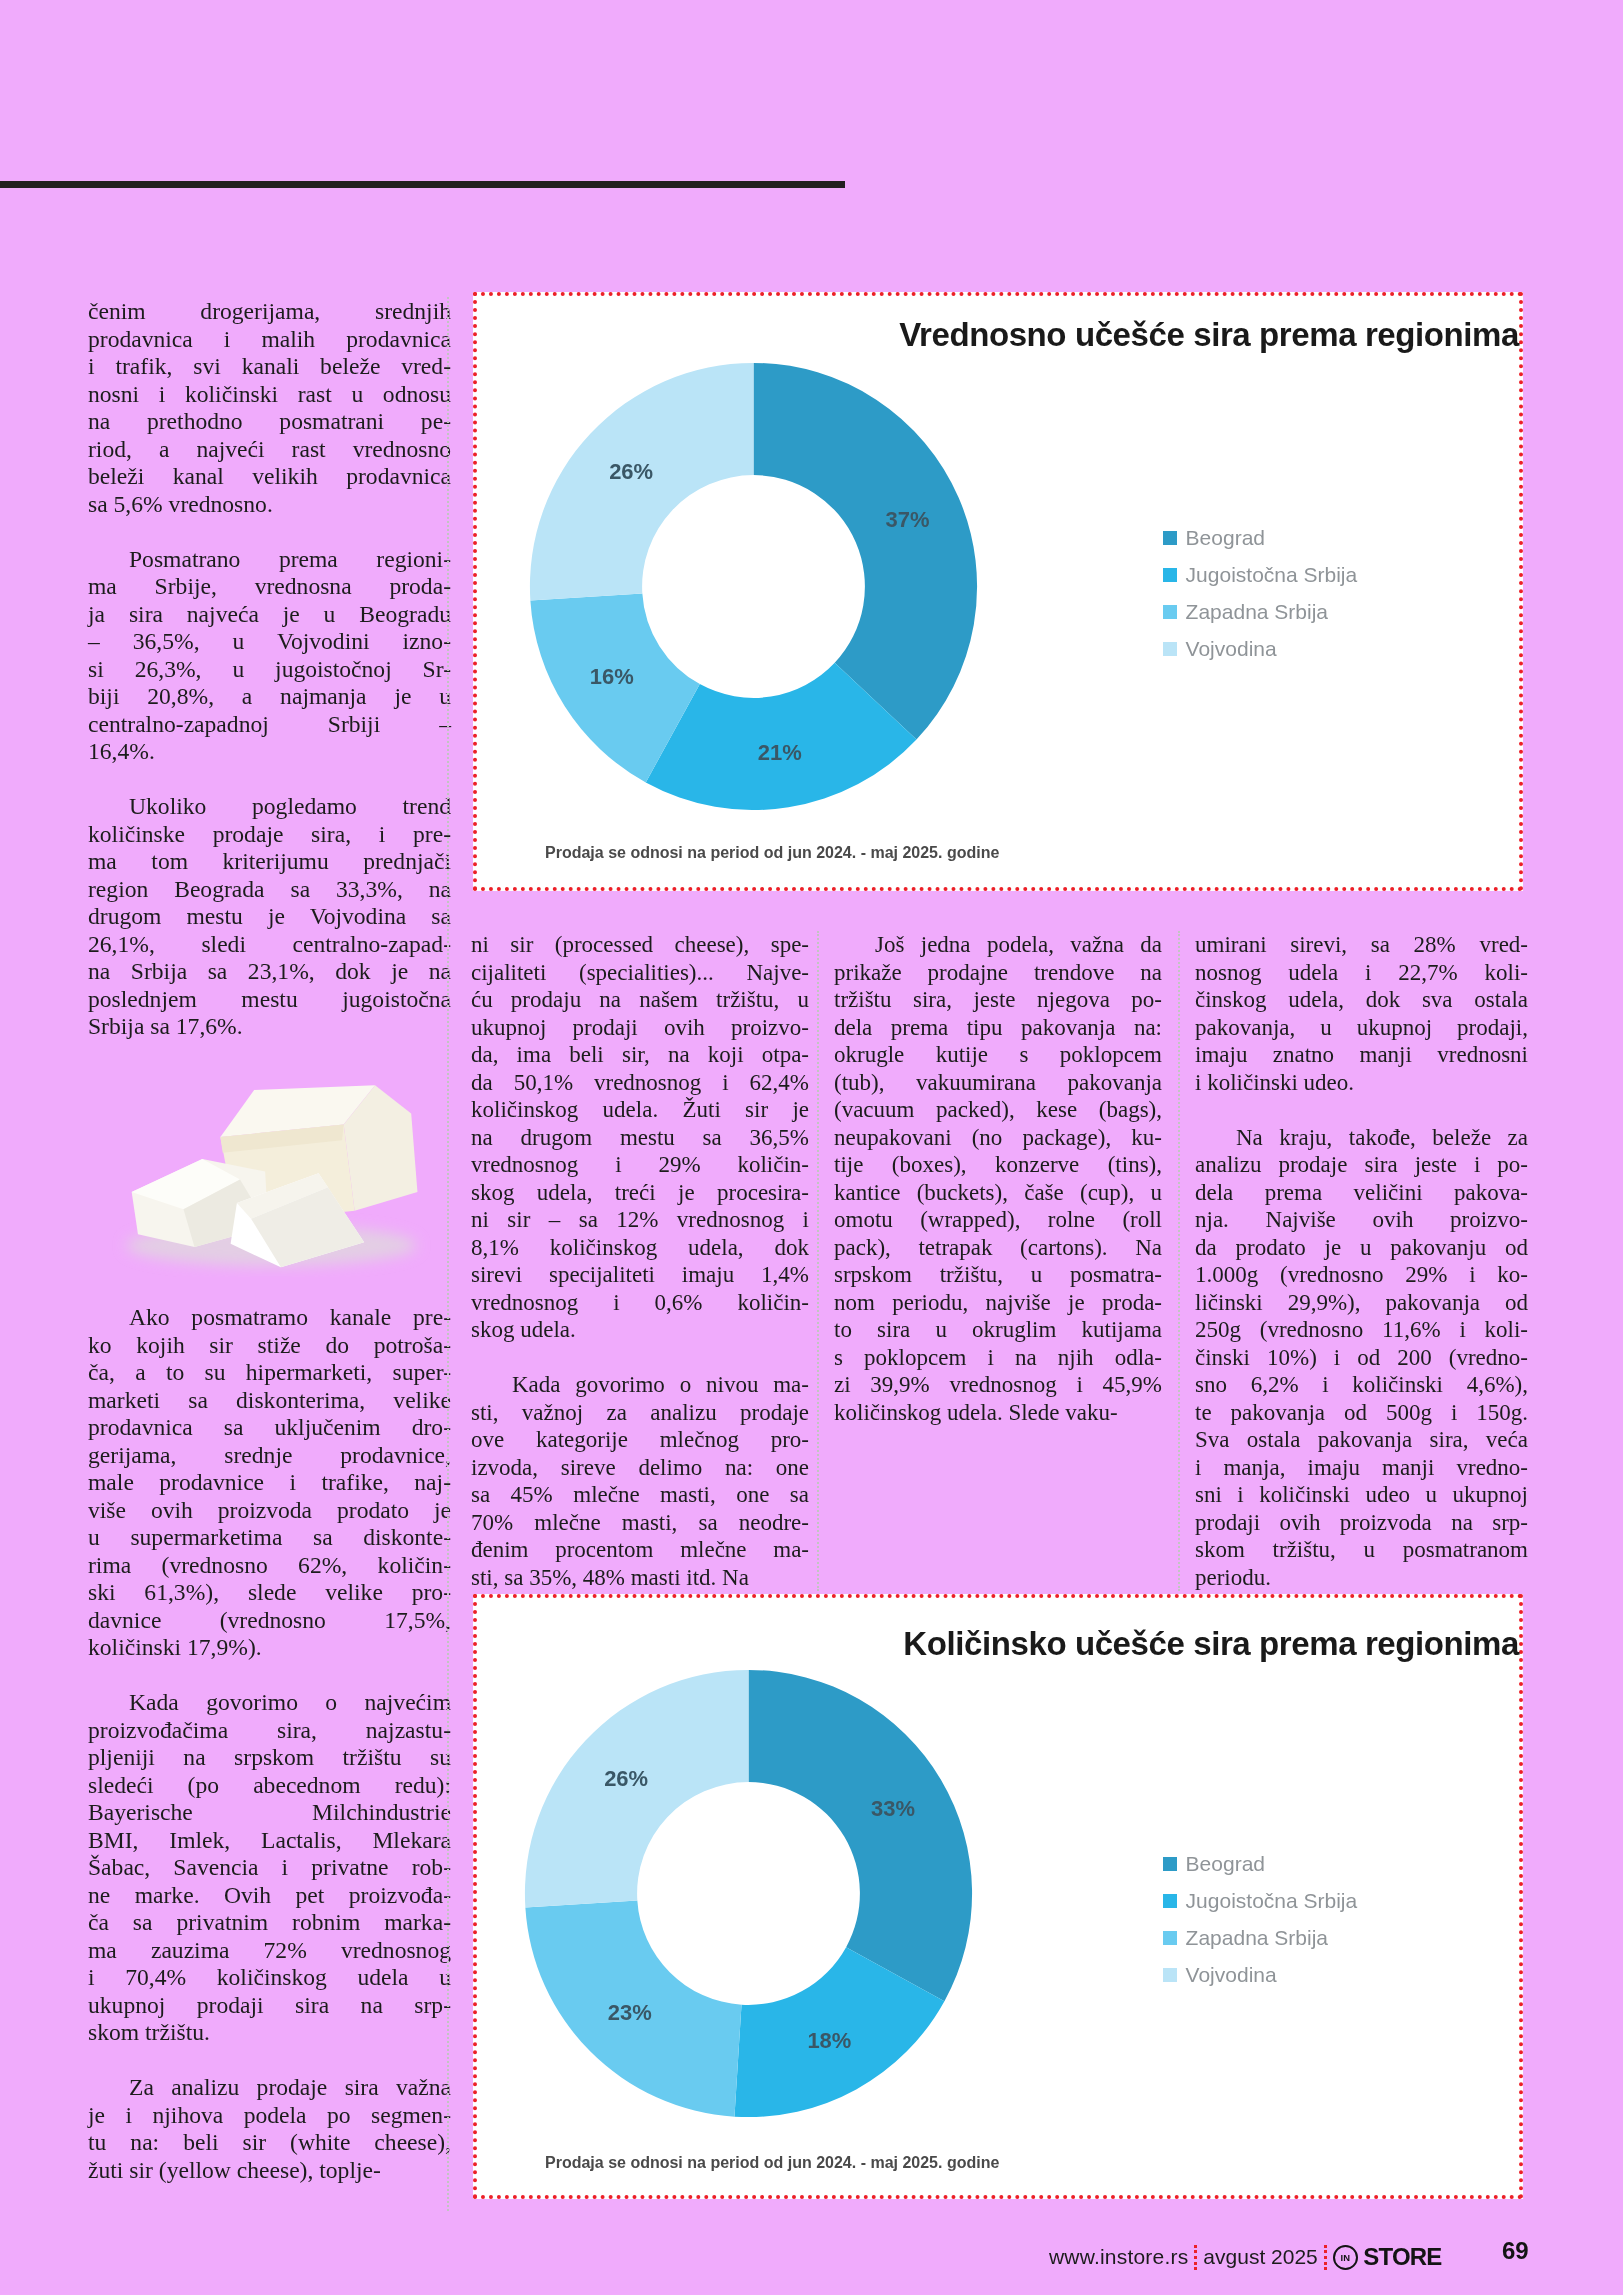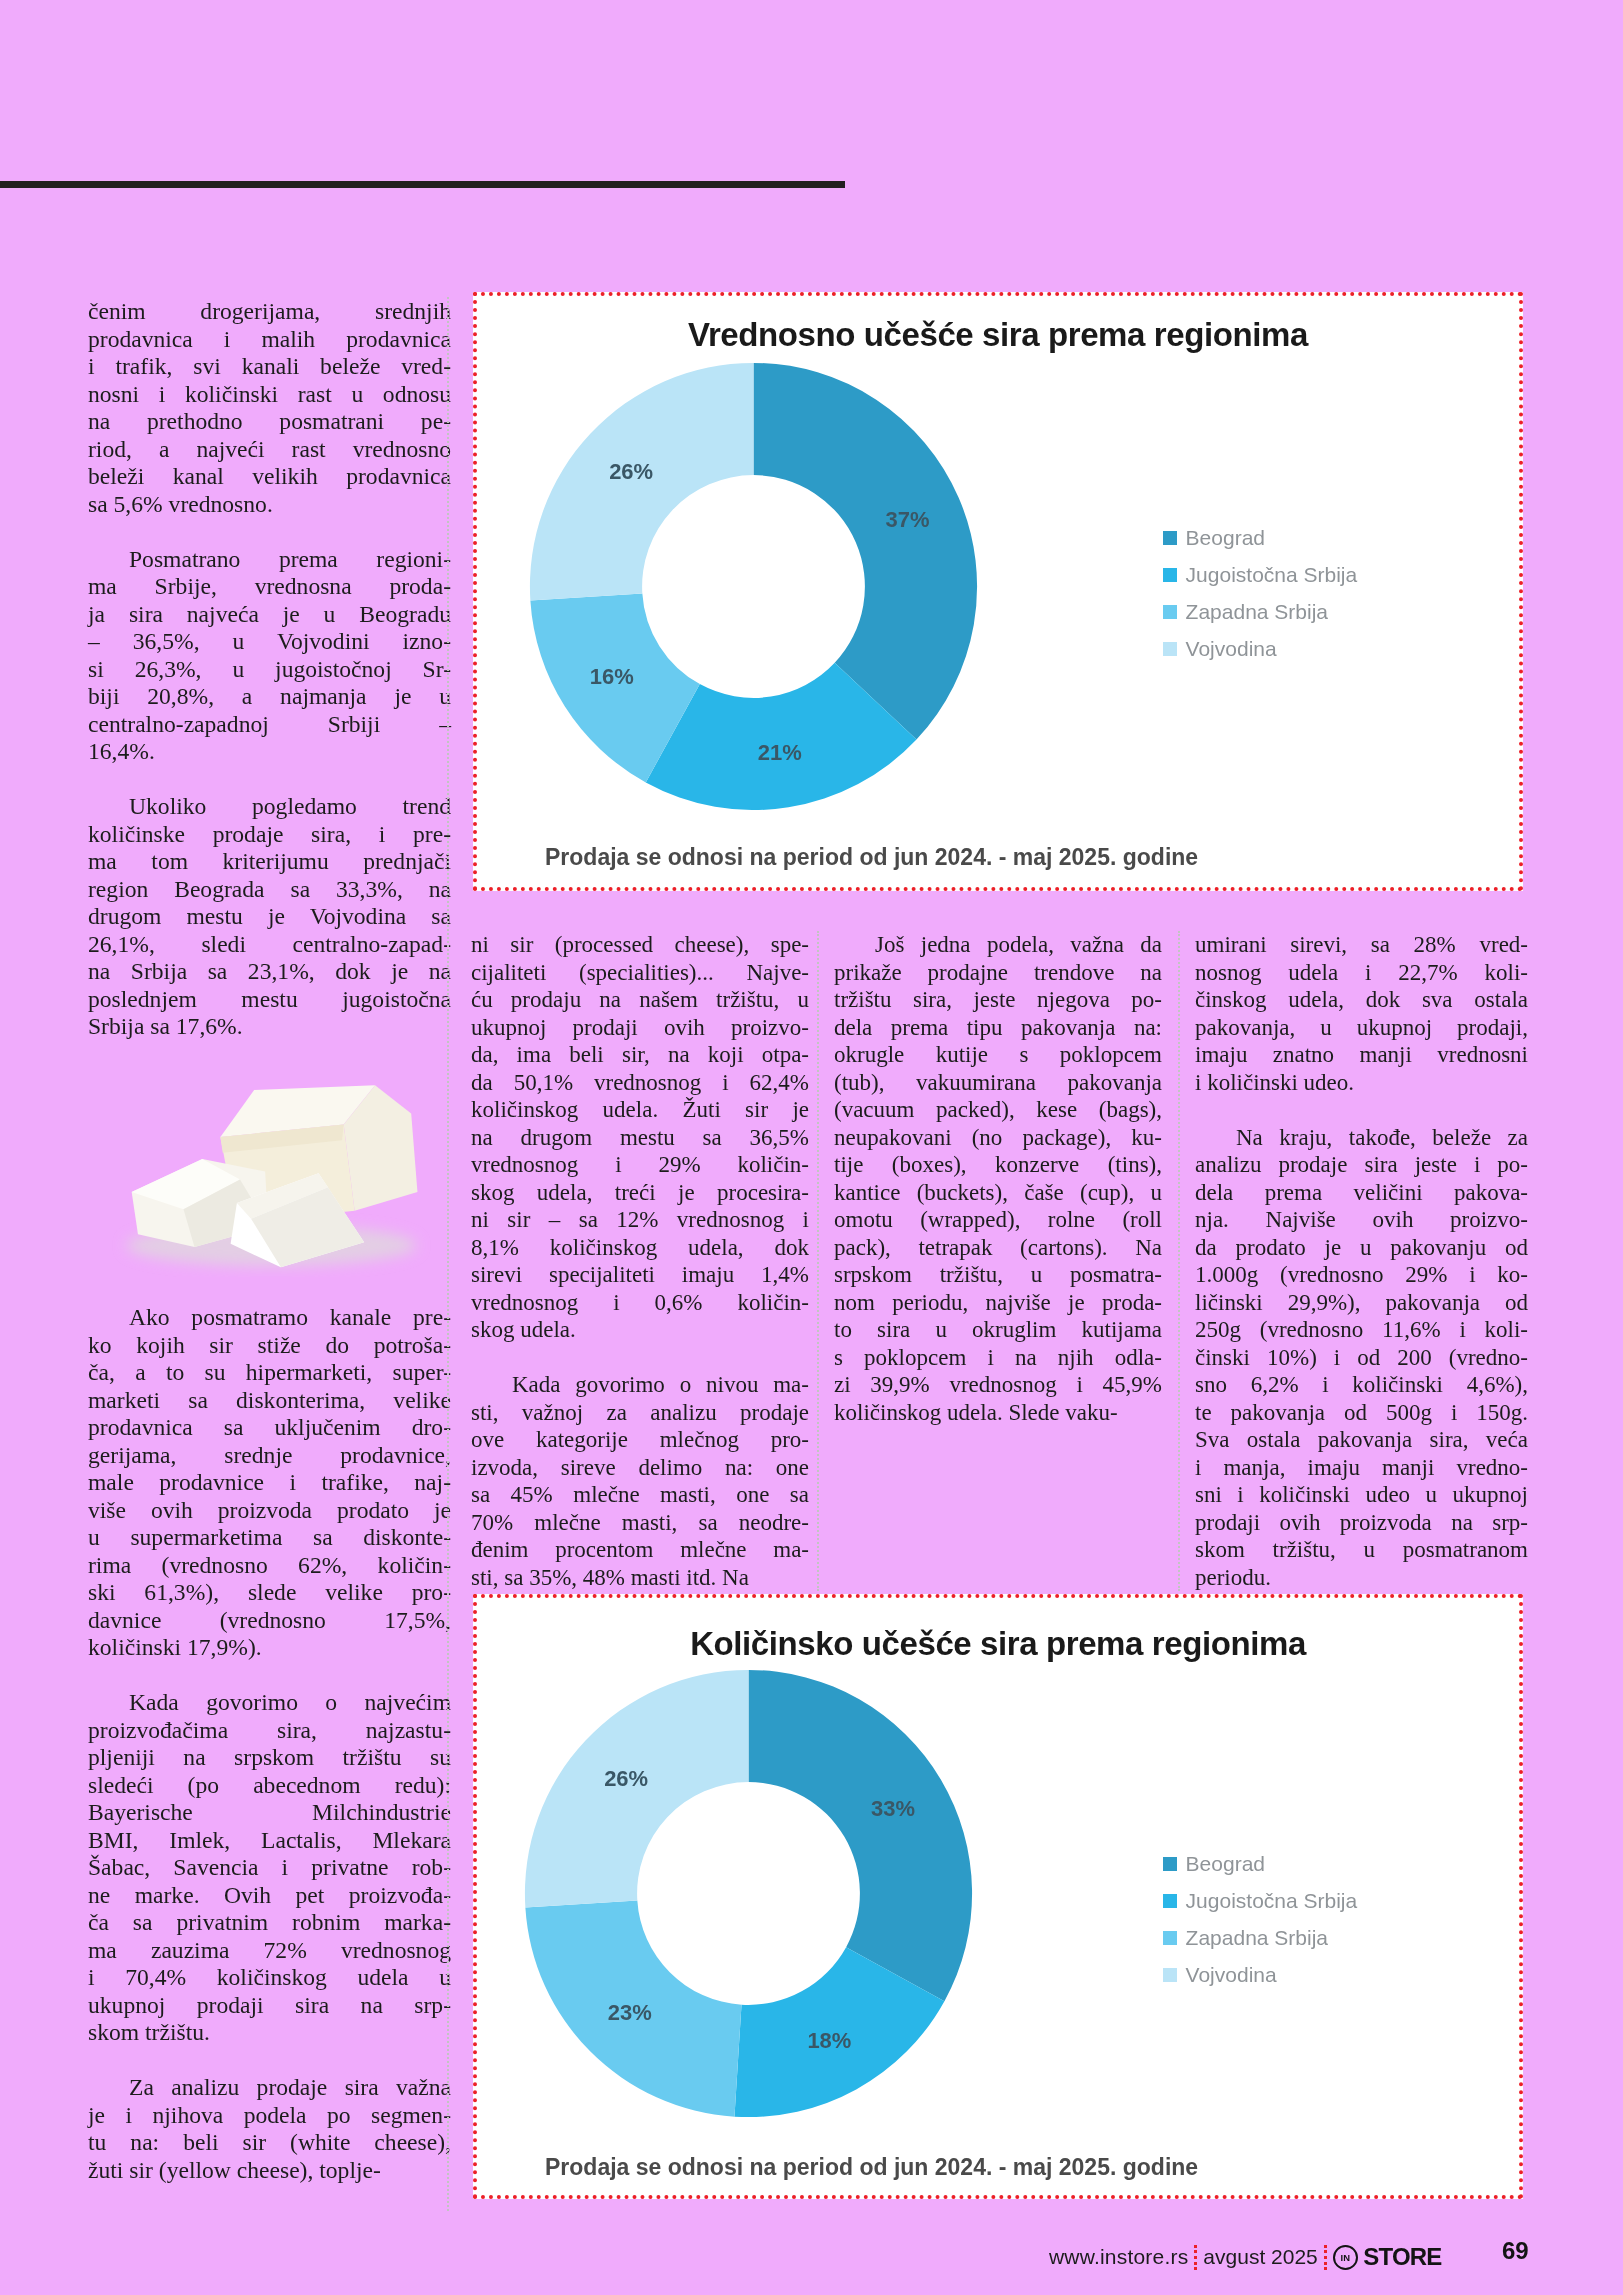--- a/index.html
+++ b/index.html
@@ -26,35 +26,35 @@
 
   
   .cheese-wrap{margin:0 0 27.5px -4.7px;width:369px;height:236px;}
 
   
   .chart-box{position:absolute;left:473px;width:1050px;background:#ffffff;
              border:4.7px dotted #ec2028;box-sizing:border-box;
              font-family:"Liberation Sans",sans-serif;}
   .chart-box-1{top:292px;height:599px;}
   .chart-box-2{top:1594px;height:605px;}
-  .chart-title{margin:0;text-align:center;font-weight:bold;color:#1a1a1a;
+  .chart-title{margin:0;text-align:right;font-weight:bold;color:#1a1a1a;
                font-size:33px;letter-spacing:-0.4px;}
   .chart-box-1 .chart-title{margin-top:20.4px;}
   .chart-box-2 .chart-title{margin-top:27px;}
   .donut{position:absolute;}
   .donut-0{left:49px;top:63px;}
   .donut-1{left:44px;top:68px;}
   .slice-label{font-family:"Liberation Sans",sans-serif;font-weight:bold;font-size:28px;}
   .legend{position:absolute;left:686px;}
   .legend-0{top:223px;}
   .legend-1{top:247px;}
   .legend-item{display:flex;align-items:center;height:37px;}
   .legend-swatch{width:14px;height:14px;margin-right:8.6px;flex:0 0 auto;}
   .legend-label{font-size:21px;color:#8f9498;}
-  .footnote{position:absolute;left:68px;font-size:23px;font-weight:bold;color:#4a4a4a;}
+  .footnote{position:absolute;left:68px;font-size:16px;font-weight:bold;color:#4a4a4a;}
   .chart-box-1 .footnote{top:548px;}
   .chart-box-2 .footnote{top:556px;}
 
   
   .footer{position:absolute;left:1049px;top:2243px;display:flex;align-items:center;gap:6px;
           font-family:"Liberation Sans",sans-serif;color:#1c1c1c;}
   .f-web{font-size:21px;letter-spacing:0.2px;}
   .f-sep{width:0;height:25px;border-left:3.1px dotted #ec2028;}
   .f-issue{font-size:21px;font-weight:normal;}
   .logo{display:flex;align-items:center;gap:5.5px;}

